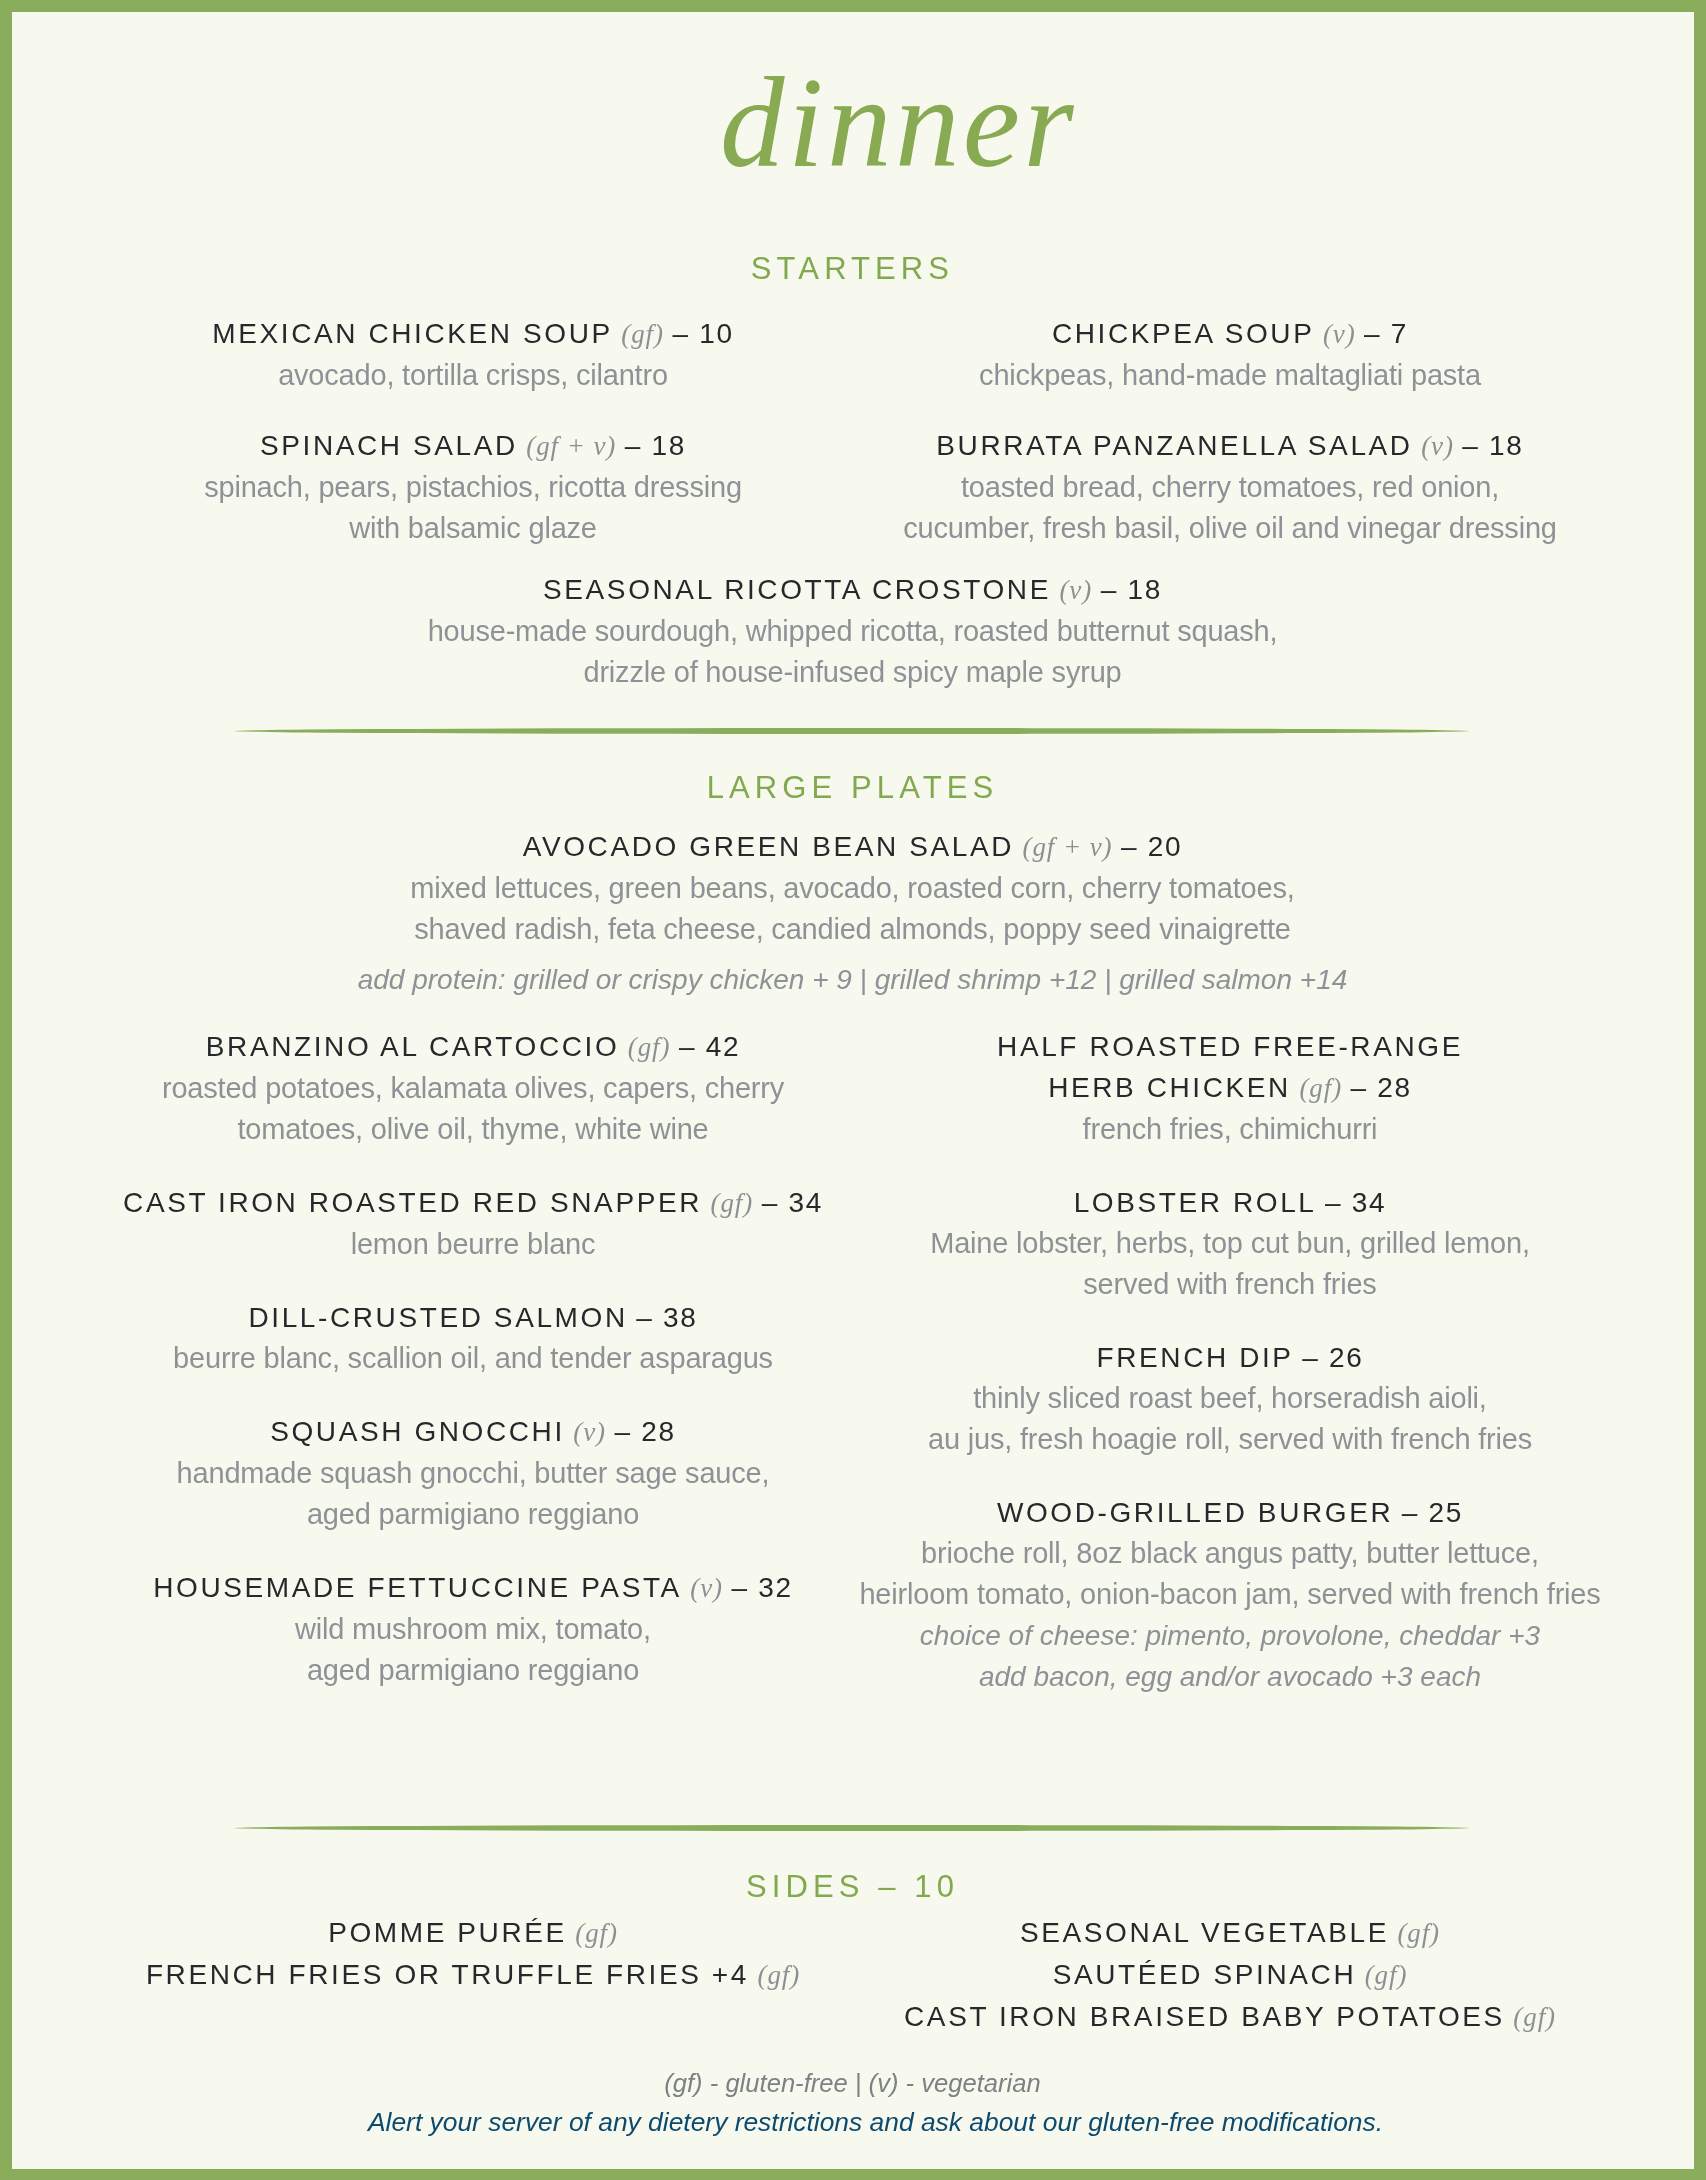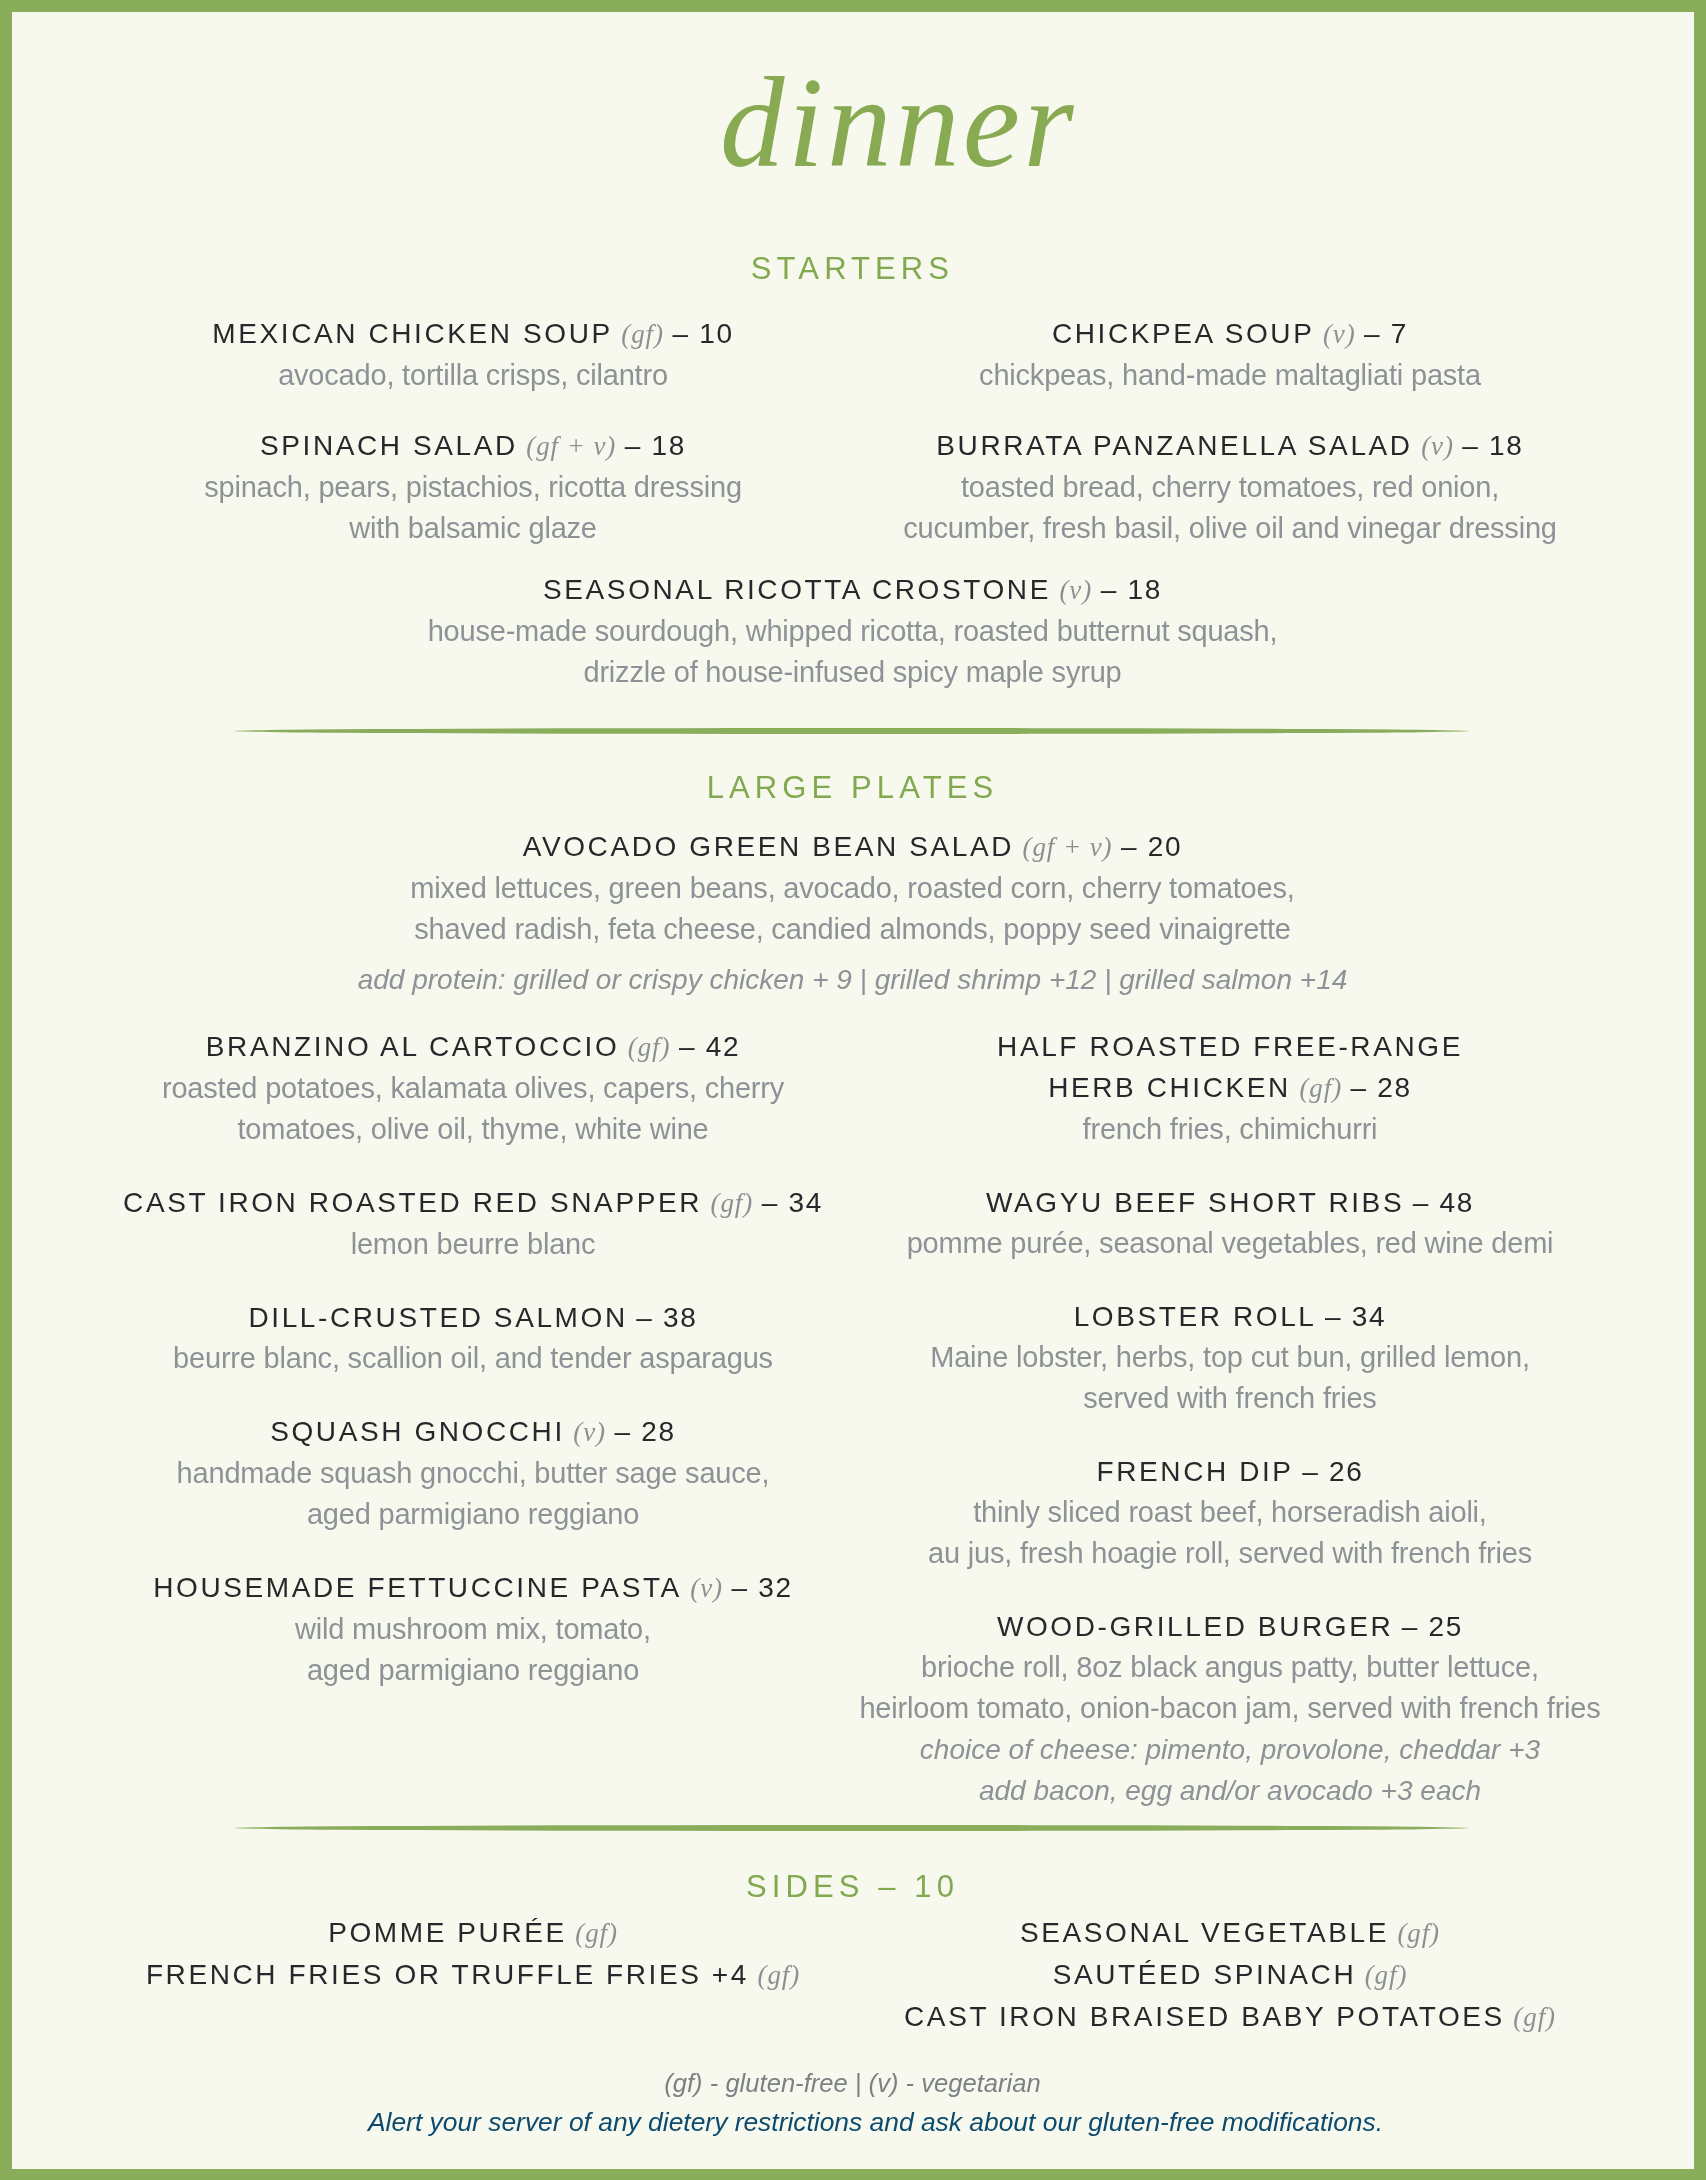--- a/index.html
+++ b/index.html
@@ -217,27 +217,20 @@
     <div class="col col-right">
         <div class="menu-item">
     <div class="mi-nameline"><span class="mi-name">HALF ROASTED FREE-RANGE
 HERB CHICKEN</span><span class="mi-tag">(gf)</span><span class="mi-price">– 28</span></div>
     <div class="mi-desc">
             <div class="mi-desc-line">french fries, chimichurri</div>
           </div>
 
   </div>
         <div class="menu-item">
-    <div class="mi-nameline"><span class="mi-name">WAGYU BEEF SHORT RIBS</span><span class="mi-price">– 48</span></div>
-    <div class="mi-desc">
-            <div class="mi-desc-line">pomme purée, seasonal vegetables, red wine demi</div>
-          </div>
-
-  </div>
-        <div class="menu-item">
     <div class="mi-nameline"><span class="mi-name">LOBSTER ROLL</span><span class="mi-price">– 34</span></div>
     <div class="mi-desc">
             <div class="mi-desc-line">Maine lobster, herbs, top cut bun, grilled lemon,</div>
             <div class="mi-desc-line">served with french fries</div>
           </div>
 
   </div>
         <div class="menu-item">
     <div class="mi-nameline"><span class="mi-name">FRENCH DIP</span><span class="mi-price">– 26</span></div>
     <div class="mi-desc">

